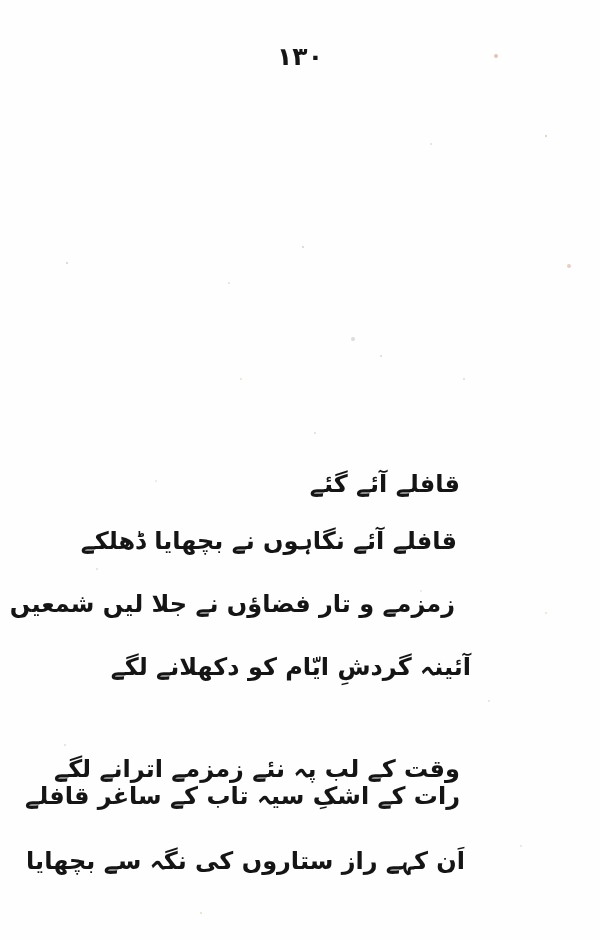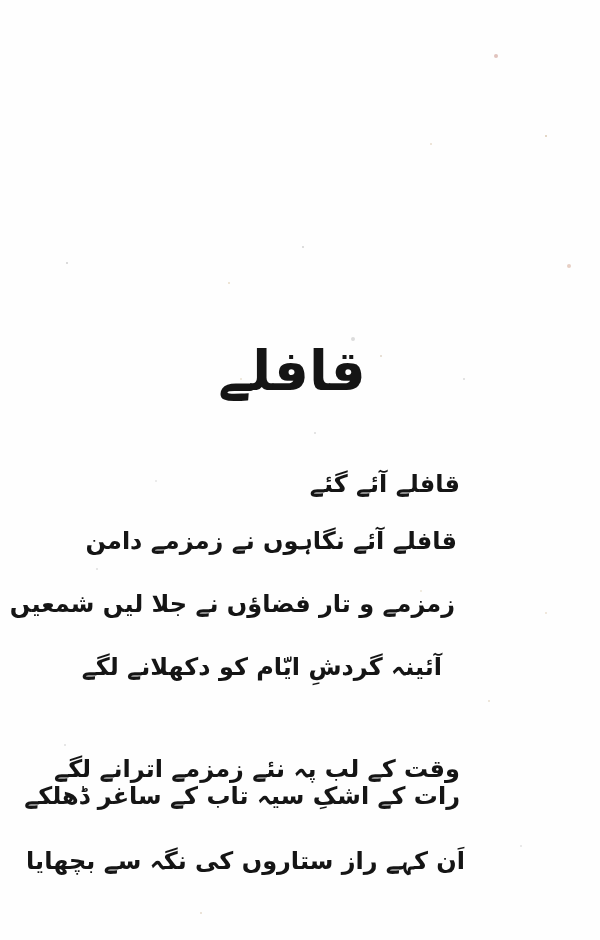--- a/index.html
+++ b/index.html
@@ -81,36 +81,36 @@
     direction: rtl;
     white-space: nowrap;
     text-align: right;
     font-size: 24px;
     font-weight: bold;
     line-height: 34px;
   }
   .l0 { top: 467px; right: 140px; }
   .l1 { top: 524px; right: 143px; }
   .l2 { top: 587px; right: 145px; }
-  .l3 { top: 650px; right: 158px; }
+  .l3 { top: 650px; right: 129px; }
   .l4 { top: 752px; right: 140px; }
   .l5 { top: 779px; right: 140px; }
   .l6 { top: 844px; right: 135px; }
 </style>
 </head>
 <body>
 
 <div class="page">
   <div class="speckles"></div>
 
+  <div class="page-number">۱۳۰</div>
 
-  <h1 class="title">قافلے</h1>
 
   <div>
     <div class="poem-line l0">قافلے آئے گئے</div>
-    <div class="poem-line l1">قافلے آئے نگاہوں نے زمزمے دامن</div>
+    <div class="poem-line l1">قافلے آئے نگاہوں نے بچھایا ڈھلکے</div>
     <div class="poem-line l2">زمزمے و تار فضاؤں نے جلا لیں شمعیں</div>
     <div class="poem-line l3">آئینہ گردشِ ایّام کو دکھلانے لگے</div>
     <div class="poem-line l4">وقت کے لب پہ نئے زمزمے اترانے لگے</div>
-    <div class="poem-line l5">رات کے اشکِ سیہ تاب کے ساغر ڈھلکے</div>
+    <div class="poem-line l5">رات کے اشکِ سیہ تاب کے ساغر قافلے</div>
     <div class="poem-line l6">اَن کہے راز ستاروں کی نگہ سے بچھایا</div>
   </div>
 </div>
 
 </body></html>

